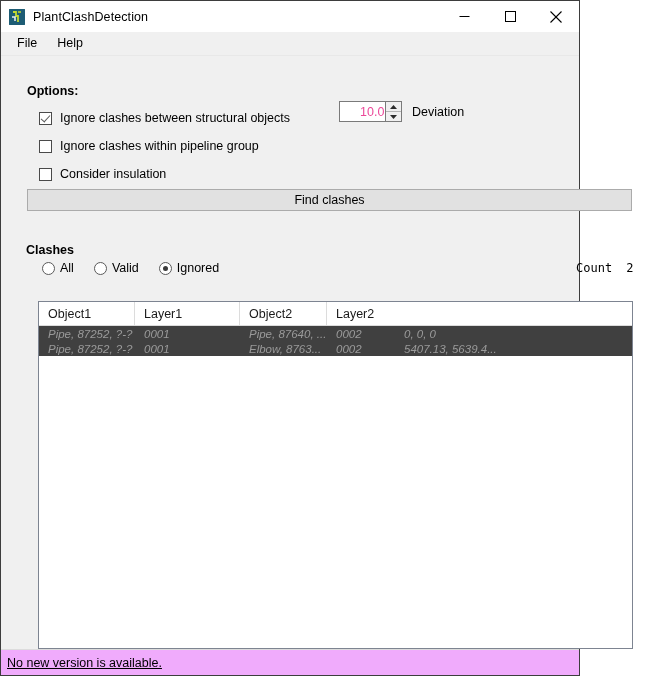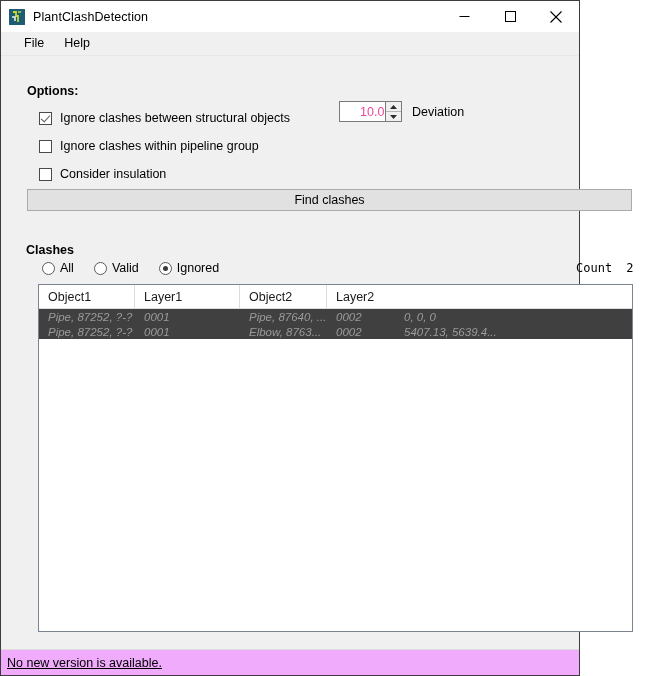--- a/index.html
+++ b/index.html
@@ -71,21 +71,21 @@
     padding: 0;
   }
   .cap-btn svg { display: block; }
 
   
   .menubar {
     height: 23px;
     background: #f0f0f0;
     display: flex;
     align-items: center;
-    padding-left: 13px;
+    padding-left: 6px;
     flex: 0 0 auto;
     border-bottom: 1px solid #e8e8e8;
   }
   .menu-item {
     font-size: 12.5px;
     color: #000;
     padding: 2px 10px 3px 10px;
   }
 
   
@@ -400,21 +400,21 @@
         <span class="rdo sel"></span>
         <span class="rdo-label">Ignored</span>
       </div>
     </div>
 
     <div class="count-wrap" style="left:575px; top:205px;">
       <span>Count</span>
       <span class="count-num">2</span>
     </div>
 
-    <div class="listpanel" style="left:37px; top:228px; width:595px; height:348px;">
+    <div class="listpanel" style="left:37px; top:245px; width:595px; height:348px;">
 
       <div class="lp-header">
         <div class="lp-col" style="width:96px;">Object1</div>
         <div class="lp-col" style="width:105px;">Layer1</div>
         <div class="lp-col" style="width:87px;">Object2</div>
         <div class="lp-col" style="width:68px;">Layer2</div>
       </div>
 
       <div class="lp-body">
         <div class="lp-row">

